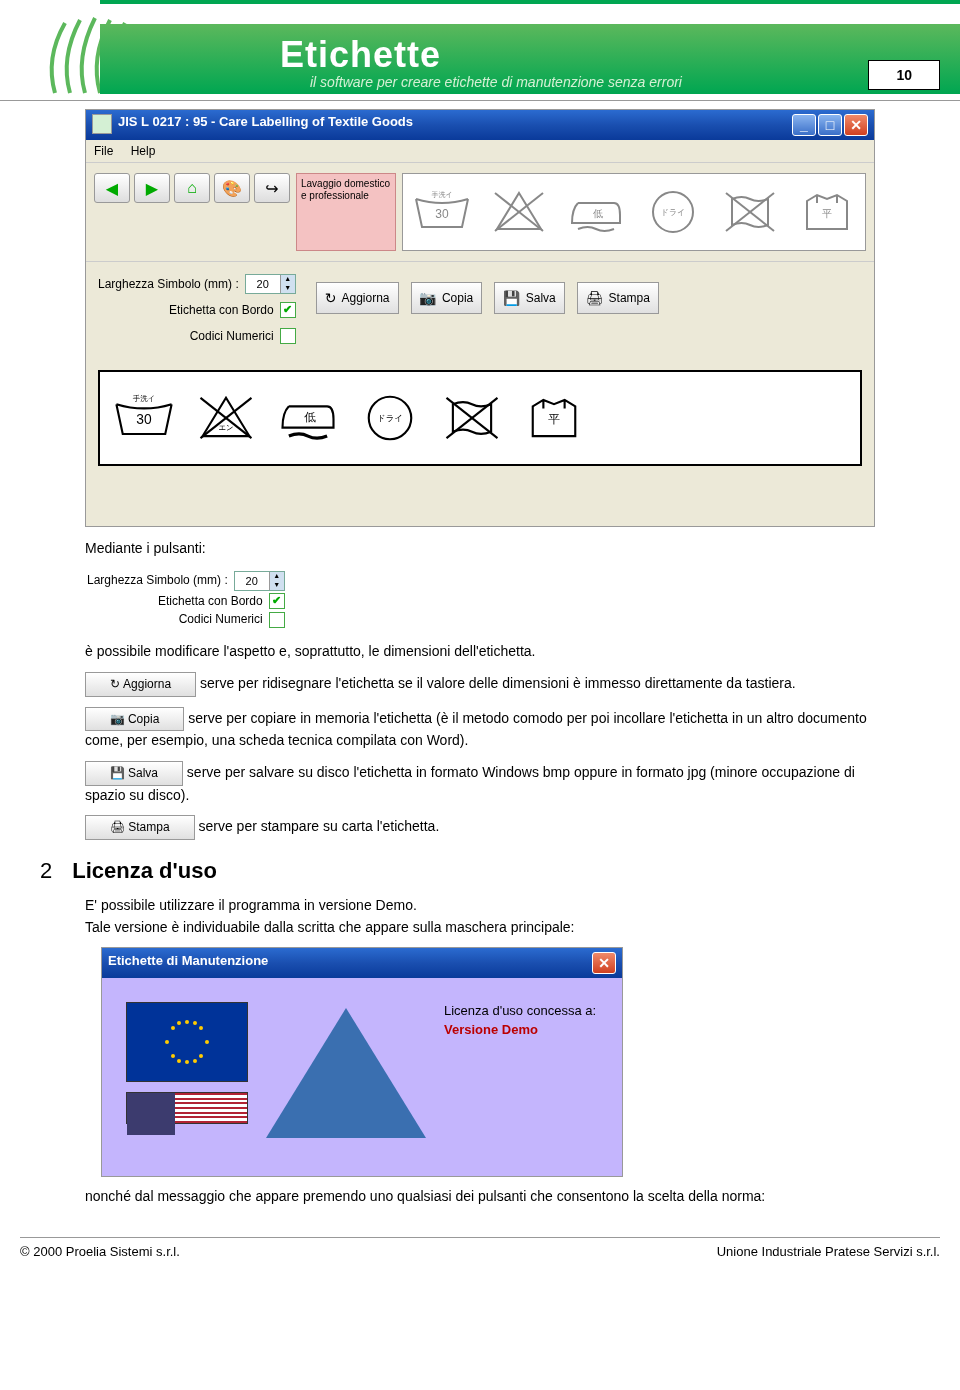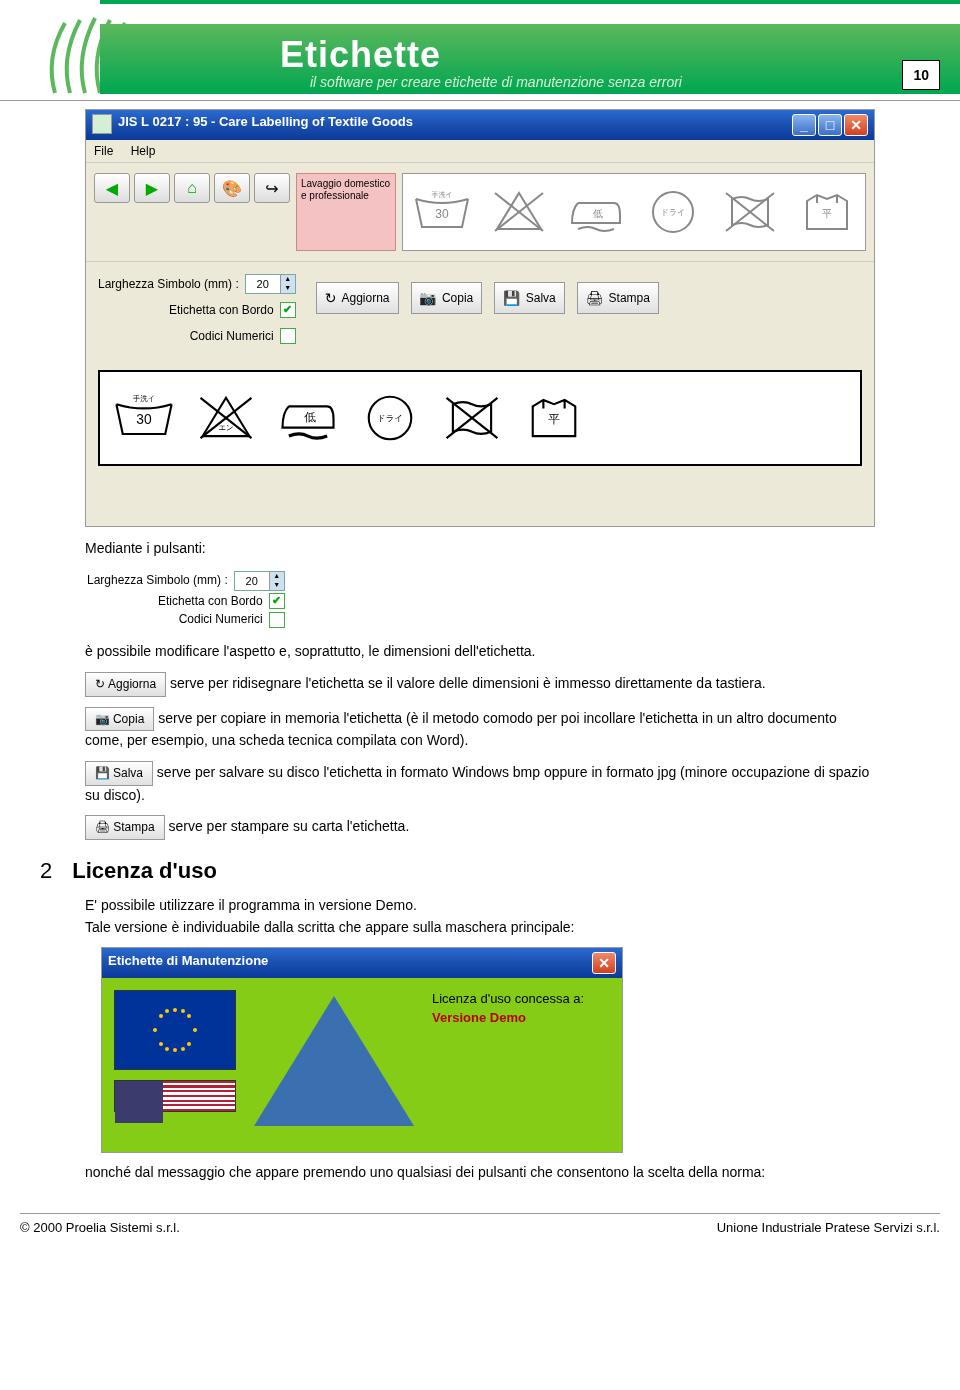--- a/index.html
+++ b/index.html
@@ -2,21 +2,21 @@
 <html><head>
 <meta charset="utf-8">
 <style>
 body{margin:0;font-family:Arial,sans-serif;font-size:14px;color:#000;background:#fff;width:960px}
 .header{position:relative;height:100px;background:#fff}
 .header .top-bar{height:4px;background:#00a651;margin-left:100px}
 .header .green-band{height:70px;background:linear-gradient(to bottom,#5cb85c,#00a651);margin-left:100px;margin-top:20px;border-radius:0 0 0 0;position:relative}
 .header .leaves{position:absolute;left:40px;top:8px;width:110px;height:90px}
 .header .title{position:absolute;left:180px;top:10px;font-size:36px;font-weight:bold;color:#fff;letter-spacing:1px}
 .header .subtitle{position:absolute;left:210px;top:50px;font-size:14px;color:#d4f0d4;font-style:italic}
-.page-num{position:absolute;right:20px;top:60px;border:1px solid #000;padding:6px 10px;font-weight:bold;font-size:14px;background:#fff}
+.page-num{position:absolute;right:20px;top:60px;border:1px solid #000;padding:6px 27px;font-weight:bold;font-size:14px;background:#fff}
 .hr{border-top:1px solid #999;margin:0}
 
 .window{margin:8px 85px 0 85px;border:1px solid #999}
 .titlebar{background:linear-gradient(to bottom,#2b6bd0,#1a4fb0,#0a3a9a);color:#fff;font-weight:bold;padding:4px 6px;display:flex;align-items:flex-start;height:22px;font-size:13px}
 .titlebar .icon{width:18px;height:18px;background:#d4f0d4;margin-right:6px;border:1px solid #999}
 .titlebar .spacer{flex:1}
 .wbtn{width:22px;height:20px;margin-left:2px;border:1px solid #fff;border-radius:3px;display:flex;align-items:center;justify-content:center;font-size:14px;font-weight:bold}
 .wbtn.min{background:linear-gradient(#8ab5f0,#3a6fc8)}
 .wbtn.max{background:linear-gradient(#8ab5f0,#3a6fc8)}
 .wbtn.close{background:linear-gradient(#f08a6a,#d04020);color:#fff}
@@ -43,29 +43,29 @@
 .abtn .ic{font-size:14px}
 
 .preview-area{background:#ece9d8;padding:10px 12px 60px}
 .preview-box{background:#fff;border:2px solid #000;height:80px;display:flex;gap:14px;padding:6px 10px;align-items:center}
 .preview-box .sym svg{width:74px;height:64px}
 
 .content{margin:12px 85px;font-size:14px;line-height:1.4}
 .content p{margin:10px 0}
 .mini-settings{display:inline-block;border:0;padding:2px;font-size:12px;vertical-align:top}
 .mini-settings .row{display:flex;align-items:center;gap:6px;margin-bottom:2px;justify-content:flex-end}
-.inline-btn{display:inline-block;background:linear-gradient(#fff,#e0e0e0);border:1px solid #999;padding:3px 9px;font-size:12px;vertical-align:middle}
+.inline-btn{display:inline-block;background:linear-gradient(#fff,#e0e0e0);border:1px solid #999;padding:3px 24px;font-size:12px;vertical-align:middle}
 .inline-btn .ic{margin-right:3px}
 
 .section-row{display:flex;align-items:baseline;gap:20px;margin-top:18px}
 .section-num{font-size:22px;font-weight:normal}
 h2{font-size:22px;font-weight:bold;margin:0}
 
 .license-window{margin:10px 16px;border:1px solid #999;width:520px}
-.license-body{background:#84cc16;padding:12px;display:flex;gap:18px;align-items:flex-start;min-height:150px}
+.license-body{background:#c4b5fd;padding:24px;display:flex;gap:18px;align-items:flex-start;min-height:150px}
 .flag{width:120px;height:78px;border:1px solid #333}
 .flag-eu{background:#003399;display:flex;align-items:center;justify-content:center}
 .flag-us{background:linear-gradient(to bottom,#b22234 0,#b22234 8%,#fff 8%,#fff 15%,#b22234 15%,#b22234 23%,#fff 23%,#fff 31%,#b22234 31%,#b22234 38%,#fff 38%,#fff 46%,#b22234 46%,#b22234 54%,#fff 54%,#fff 62%,#b22234 62%,#b22234 69%,#fff 69%,#fff 77%,#b22234 77%,#b22234 85%,#fff 85%,#fff 92%,#b22234 92%);position:relative}
 .flag-us::before{content:"";position:absolute;left:0;top:0;width:48px;height:42px;background:#3c3b6e}
 .triangle{width:0;height:0;border-left:80px solid transparent;border-right:80px solid transparent;border-bottom:130px solid #3a6fb0;margin-top:6px}
 .license-text{font-size:13px}
 .license-text .red{color:#b00;font-weight:bold}
 
 .footer{border-top:1px solid #999;margin:30px 20px 0;padding:6px 0;display:flex;justify-content:space-between;font-size:13px}
 </style>

